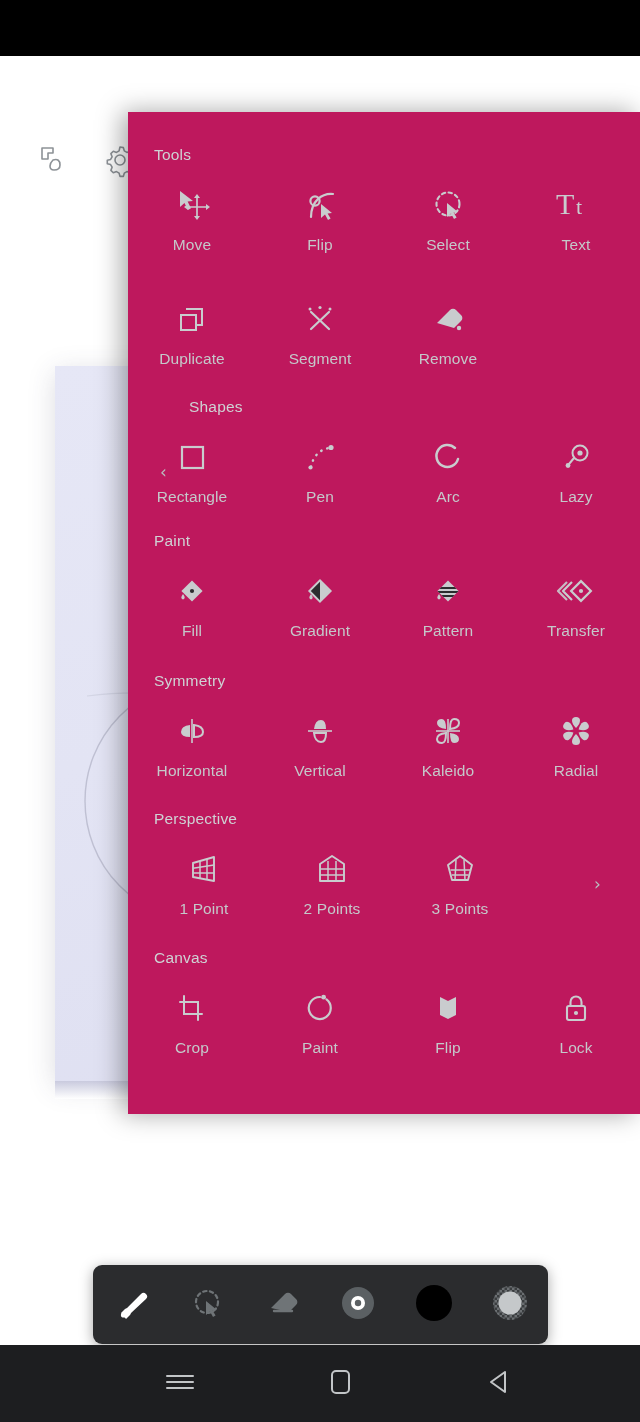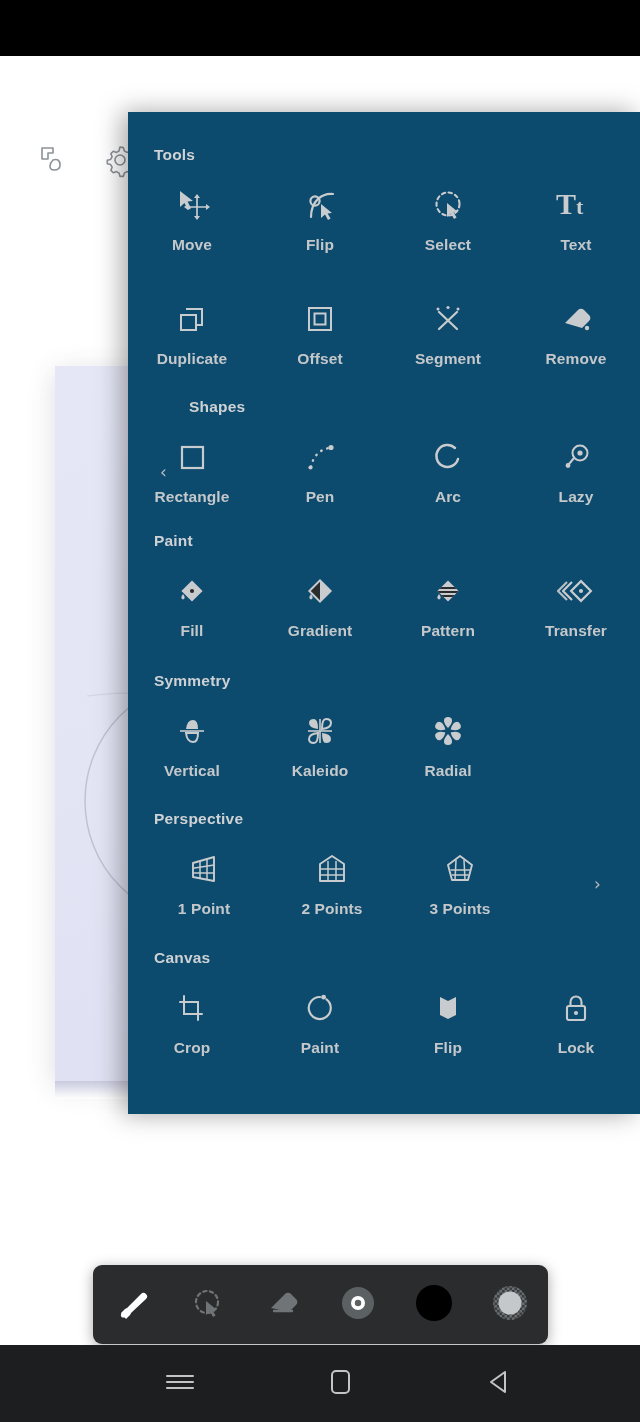--- a/index.html
+++ b/index.html
@@ -45,24 +45,23 @@
     overflow:hidden;pointer-events:none;
   }
   #paper-shadow-bottom{
     position:absolute;left:55px;top:1025px;width:530px;height:18px;
     background:linear-gradient(to bottom,#c9cade 0%, #ffffff 100%);
   }
 
   
   #tools-panel{
     position:absolute;left:128px;top:56px;width:512px;height:1002px;
-    background:#0c4a6e;
+    background:#be185d;
     box-shadow:-6px 0 24px rgba(0,0,0,0.35);
     overflow:hidden;
-    font-weight:bold;
   }
   .section-title{
     position:absolute;left:26px;
     color:#cfd2d4;
     font-size:15.5px;
     letter-spacing:0.2px;
     white-space:nowrap;
   }
   .tool-grid{
     position:absolute;left:0;width:512px;
@@ -203,29 +202,20 @@
 
     <div class="tool-grid" style="top:180px;">
       <div class="tool-cell">
         <div class="tool-icon">
           <svg width="40" height="40" viewBox="0 0 40 40">
             <path d="M14 10 h16 v16 h-6" fill="none" stroke="#c9ccce" stroke-width="2"></path>
             <rect x="9" y="16" width="15" height="15" fill="none" stroke="#c9ccce" stroke-width="2"></rect>
           </svg>
         </div>
         <div class="tool-label">Duplicate</div>
-      </div>
-      <div class="tool-cell">
-        <div class="tool-icon">
-          <svg width="40" height="40" viewBox="0 0 40 40">
-            <rect x="9" y="9" width="22" height="22" fill="none" stroke="#c9ccce" stroke-width="2"></rect>
-            <rect x="14.5" y="14.5" width="11" height="11" fill="none" stroke="#c9ccce" stroke-width="2"></rect>
-          </svg>
-        </div>
-        <div class="tool-label">Offset</div>
       </div>
       <div class="tool-cell">
         <div class="tool-icon">
           <svg width="40" height="40" viewBox="0 0 40 40">
             <g stroke="#c9ccce" stroke-width="2.2" stroke-linecap="round">
               <line x1="11" y1="13" x2="29" y2="30"></line>
               <line x1="29" y1="13" x2="11" y2="30"></line>
             </g>
             <g fill="#c9ccce">
               <circle cx="10" cy="10" r="1.5"></circle>
@@ -343,20 +333,30 @@
             <path d="M18 11 L9 20 L18 29" fill="none" stroke="#c9ccce" stroke-width="2.2" stroke-linejoin="round"></path>
             <path d="M13 11 L4 20 L13 29" fill="none" stroke="#c9ccce" stroke-width="2.2" stroke-linejoin="round" opacity="0.9"></path>
           </svg>
         </div>
         <div class="tool-label">Transfer</div>
       </div>
     </div>
 
     <div class="section-title" style="top:560px;">Symmetry</div>
     <div class="tool-grid" style="top:592px;">
+      <div class="tool-cell">
+        <div class="tool-icon">
+          <svg width="44" height="40" viewBox="0 0 44 40">
+            <line x1="22" y1="8" x2="22" y2="32" stroke="#c9ccce" stroke-width="1.6"></line>
+            <path d="M20 14 q -9 1 -9 7 q 0 5 9 5 z" fill="#c9ccce"></path>
+            <path d="M24 14 q 9 1 9 7 q 0 5 -9 5 z" fill="none" stroke="#c9ccce" stroke-width="2"></path>
+          </svg>
+        </div>
+        <div class="tool-label">Horizontal</div>
+      </div>
       <div class="tool-cell">
         <div class="tool-icon">
           <svg width="44" height="40" viewBox="0 0 44 40">
             <line x1="10" y1="20" x2="34" y2="20" stroke="#c9ccce" stroke-width="1.6"></line>
             <path d="M16 18 q1 -9 7 -9 q5 0 5 9 z" fill="#c9ccce"></path>
             <path d="M16 22 q1 9 7 9 q5 0 5 -9 z" fill="none" stroke="#c9ccce" stroke-width="2"></path>
           </svg>
         </div>
         <div class="tool-label">Vertical</div>
       </div>

